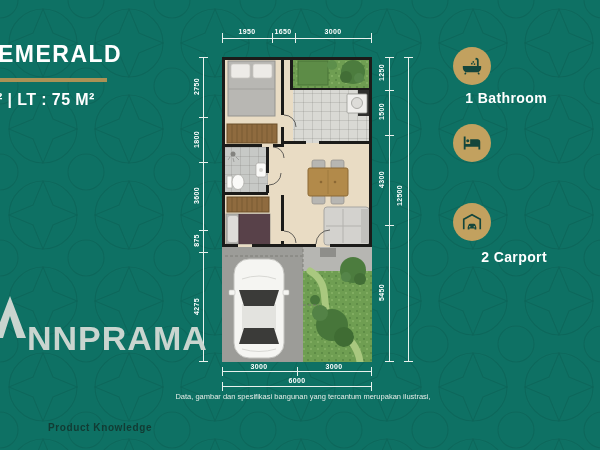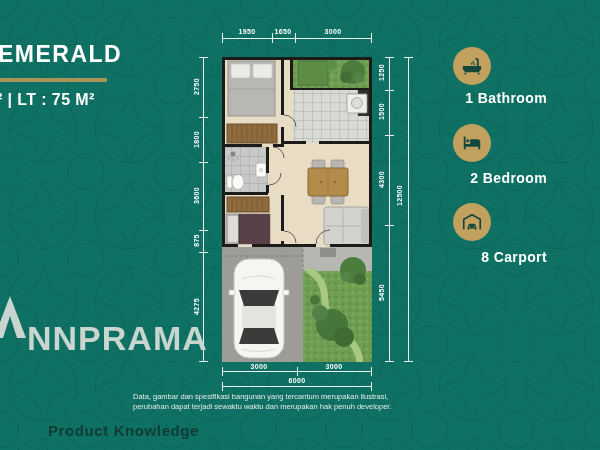--- a/index.html
+++ b/index.html
@@ -16,22 +16,22 @@
   .dim-line{background:#eaf2ee;}
   .tick{background:#eaf2ee;}
   .dim-label{color:#ffffff;font-size:7px;font-weight:700;text-align:center;letter-spacing:.3px;line-height:9px;}
   .rot{transform:rotate(-90deg);}
 
   .feature-circle{width:38px;height:38px;border-radius:50%;background:#c2a15f;
                   display:flex;align-items:center;justify-content:center;}
   .feature-label{width:150px;text-align:right;color:#ffffff;font-size:14px;font-weight:700;letter-spacing:.4px;}
 
   .logo-text{color:#c9d5cf;font-size:34px;font-weight:800;letter-spacing:1px;line-height:34px;margin-top:24px;}
-  .disclaimer{width:340px;color:#e3ece7;font-size:7.5px;line-height:10px;}
-  .footer{color:#123b33;font-size:15px;font-weight:700;letter-spacing:.6px;}
+  .disclaimer{width:340px;text-align:center;color:#e3ece7;font-size:7.5px;line-height:10px;}
+  .footer{color:#123b33;font-size:10px;font-weight:700;letter-spacing:.6px;}
 </style>
 </head>
 <body>
 
 <div class="slide">
 
   <svg class="bg" width="600" height="450">
     <defs>
       <pattern id="geo" width="86" height="86" patternUnits="userSpaceOnUse">
         <g fill="none" stroke="#0a5d52" stroke-opacity=".5" stroke-width="1.2">
@@ -259,39 +259,37 @@
   <div class="layer feature-label" style="left:397px;top:90px">1 Bathroom</div>
 
   <div class="layer feature-circle" style="left:453px;top:124px">
     <svg width="22" height="22" viewBox="0 0 24 24">
       <g fill="#14463c">
         <path d="M3 5v14h2v-3h14v3h2v-8a3 3 0 0 0-3-3H10v5H5V5Z"></path>
         <circle cx="7.4" cy="9.6" r="1.7"></circle>
       </g>
     </svg>
   </div>
-  <div class="layer feature-label" style="left:397px;top:170px">2 Bedroom</div>
 
   <div class="layer feature-circle" style="left:453px;top:203px">
     <svg width="22" height="22" viewBox="0 0 24 24">
       <path d="M3 20V9l9-5 9 5v11" fill="none" stroke="#14463c" stroke-width="1.8"></path>
       <g fill="#14463c">
         <path d="M7.3 17.6l1.1-2.8a1.5 1.5 0 0 1 1.4-1h4.4a1.5 1.5 0 0 1 1.4 1l1.1 2.8v2.5h-1.9v-1.1H9.2v1.1H7.3Z"></path>
       </g>
       <circle cx="9.5" cy="17.2" r=".8" fill="#c2a15f"></circle>
         <circle cx="14.5" cy="17.2" r=".8" fill="#c2a15f"></circle>
     </svg>
   </div>
-  <div class="layer feature-label" style="left:397px;top:249px">8 Carport</div>
+  <div class="layer feature-label" style="left:397px;top:249px">2 Carport</div>
 
   <svg class="layer" style="left:-8px;top:296px" width="36" height="42">
     <polygon points="18,0 34,42 25,42 18,20 11,42 2,42" fill="#c9d5cf"></polygon>
   </svg>
   <div class="layer logo-text" style="left:27px;top:297px">NNPRAMA</div>
 
   <div class="layer disclaimer" style="left:133px;top:392px">
     <div>Data, gambar dan spesifikasi bangunan yang tercantum merupakan ilustrasi,</div>
-    <div>perubahan dapat terjadi sewaktu waktu dan merupakan hak penuh developer.</div>
   </div>
 
   <div class="layer footer" style="left:48px;top:422px">Product Knowledge</div>
 
 </div>
 
 </body></html>

